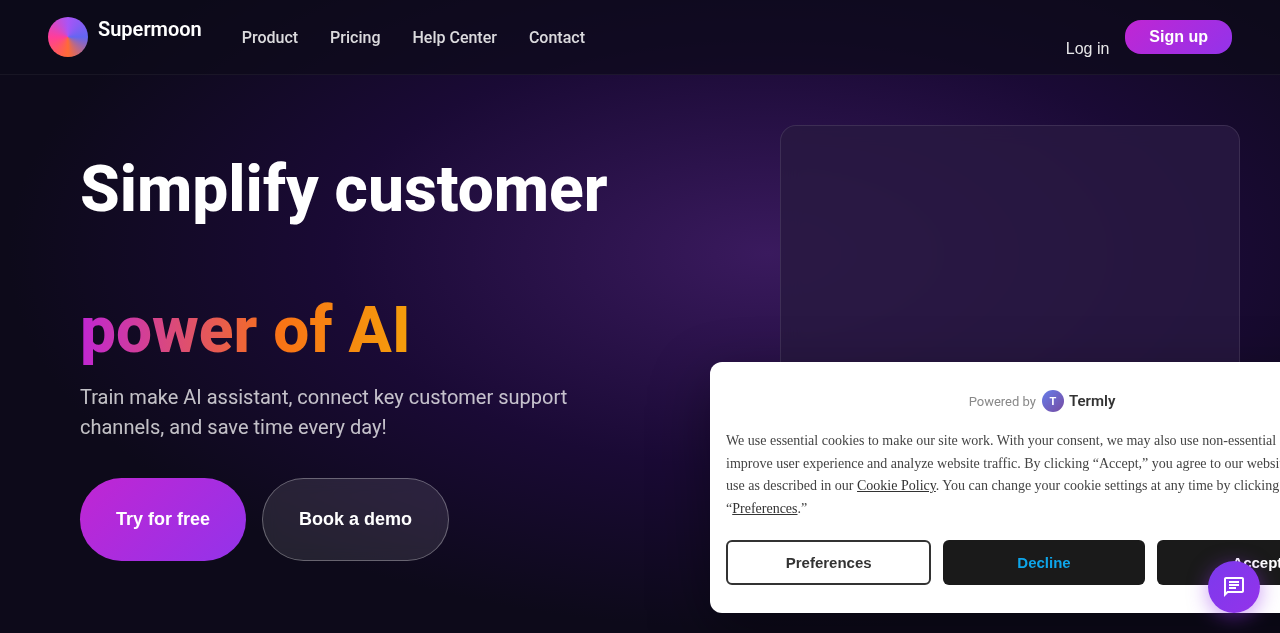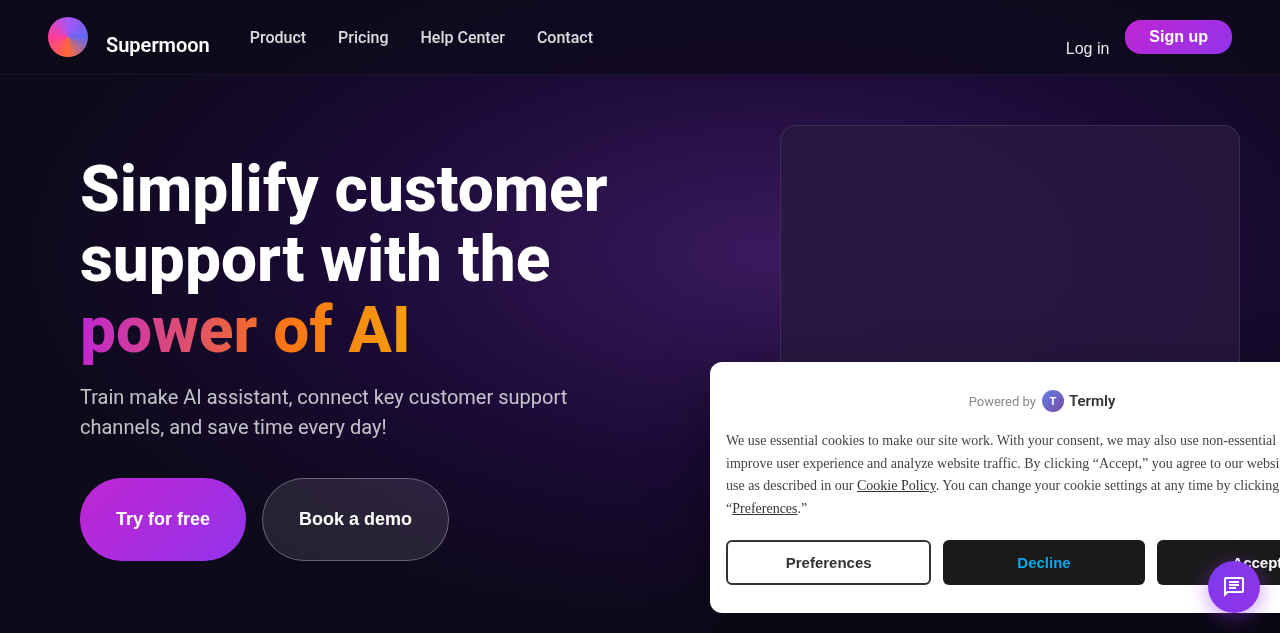--- a/index.html
+++ b/index.html
@@ -33,22 +33,22 @@
     }
 
     .nav-left {
       display: flex;
       align-items: center;
       gap: 40px;
     }
 
     .logo-container {
       display: flex;
-      align-items: flex-end;
-      gap: 18px;
+      align-items: flex-start;
+      gap: 10px;
       text-decoration: none;
     }
 
     .logo-icon {
       width: 40px;
       height: 40px;
       border-radius: 50%;
       background: conic-gradient(from 180deg, #ff6b35, #ff3d9a, #a855f7, #6366f1, #ff6b35);
     }
 
@@ -329,21 +329,21 @@
   <div class="nav-right">
     <button class="btn-login">Log in</button>
     <button class="btn-signup">Sign up</button>
   </div>
 </nav>
 
 <div class="hero">
   <div class="hero-left">
     <h1 class="hero-title">
       <span>Simplify customer</span><br>
-      <span>support with the</span><br>
+      <br>
       <span class="gradient-text">power of AI</span>
     </h1>
     <p class="hero-subtitle">Train make AI assistant, connect key customer support channels, and save time every day!</p>
     <div class="hero-buttons">
       <button class="btn-try-free">Try for free</button>
       <button class="btn-book-demo">Book a demo</button>
     </div>
   </div>
   <div class="hero-right">
     <div class="dashboard-card"></div>

